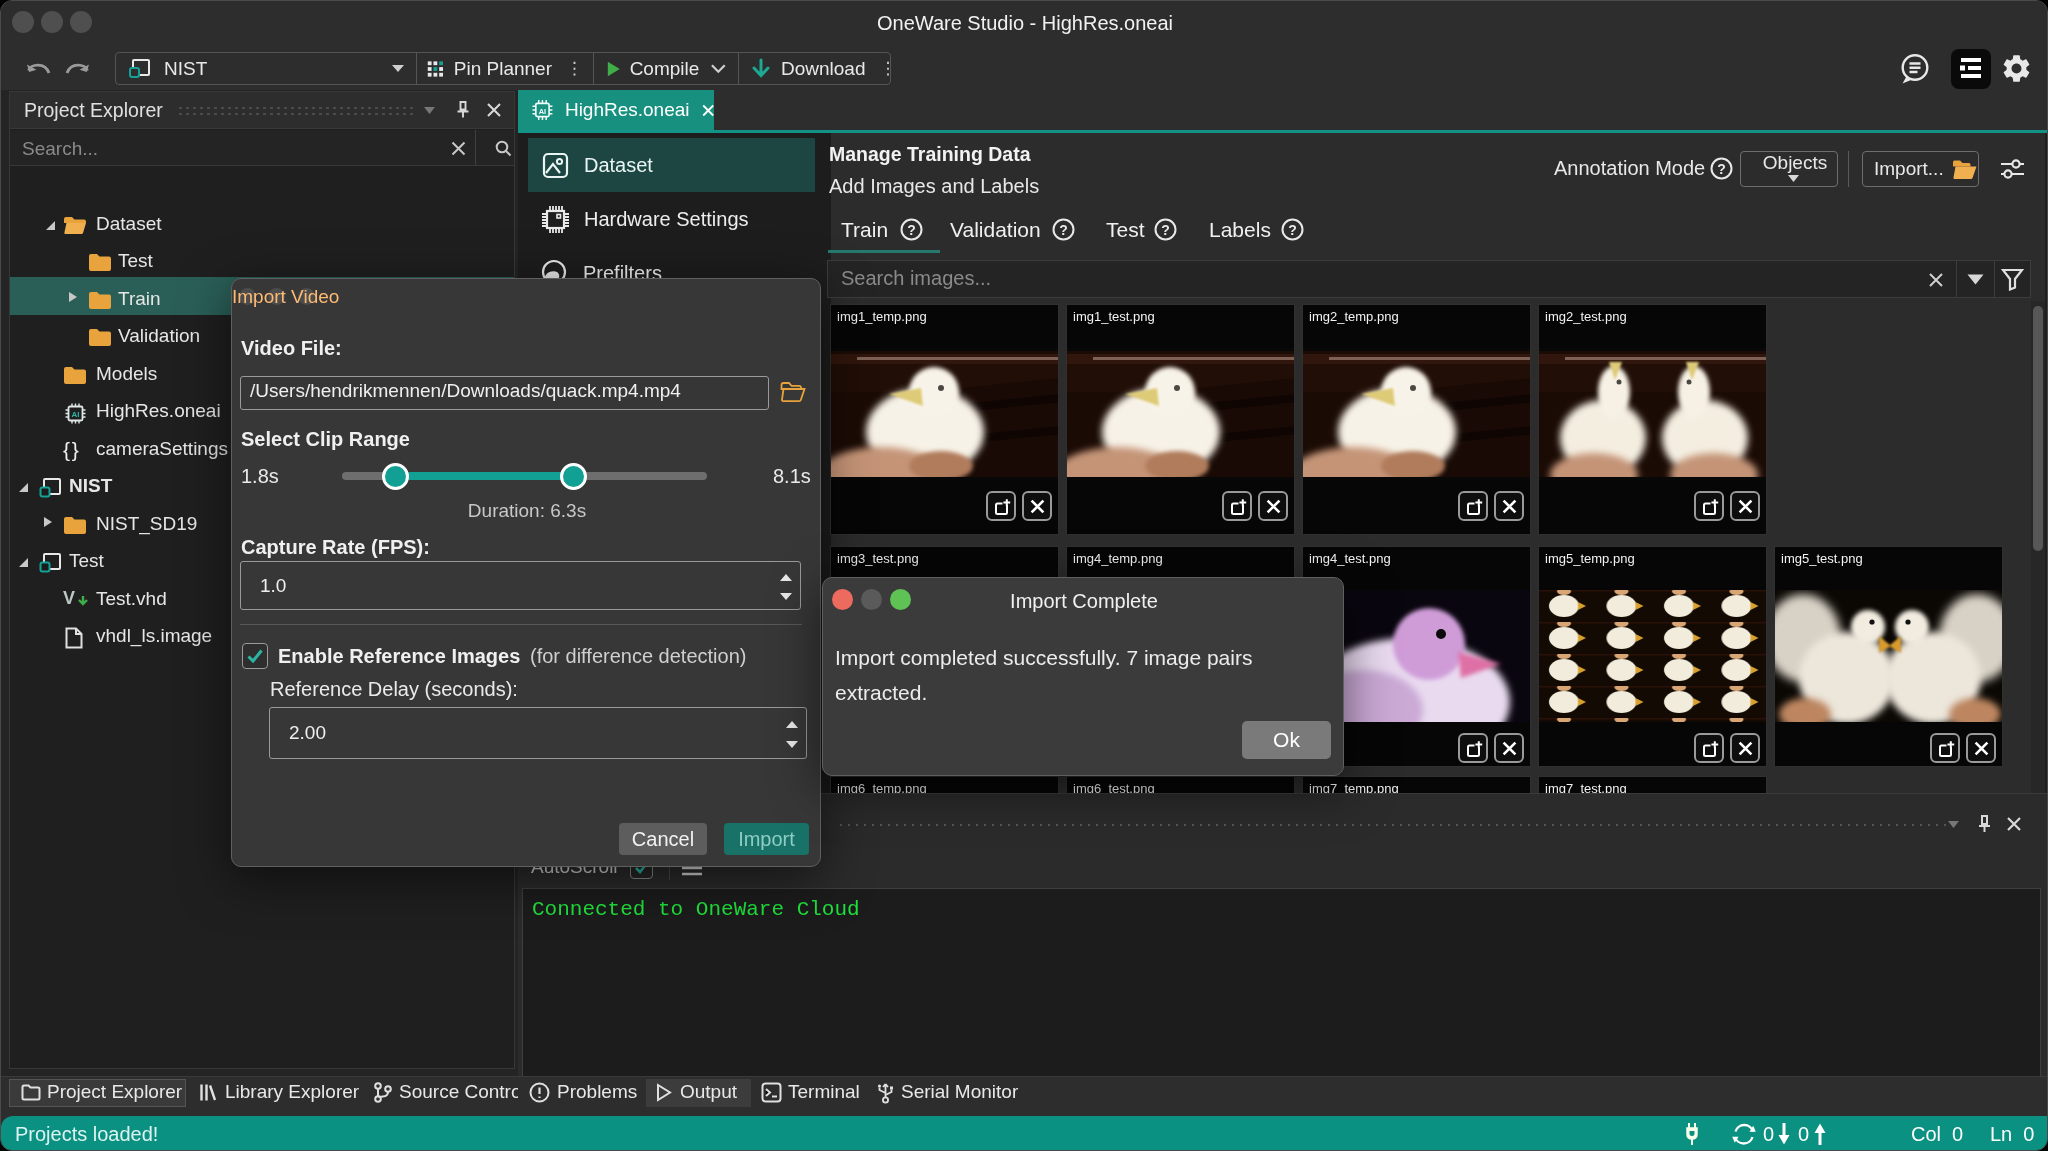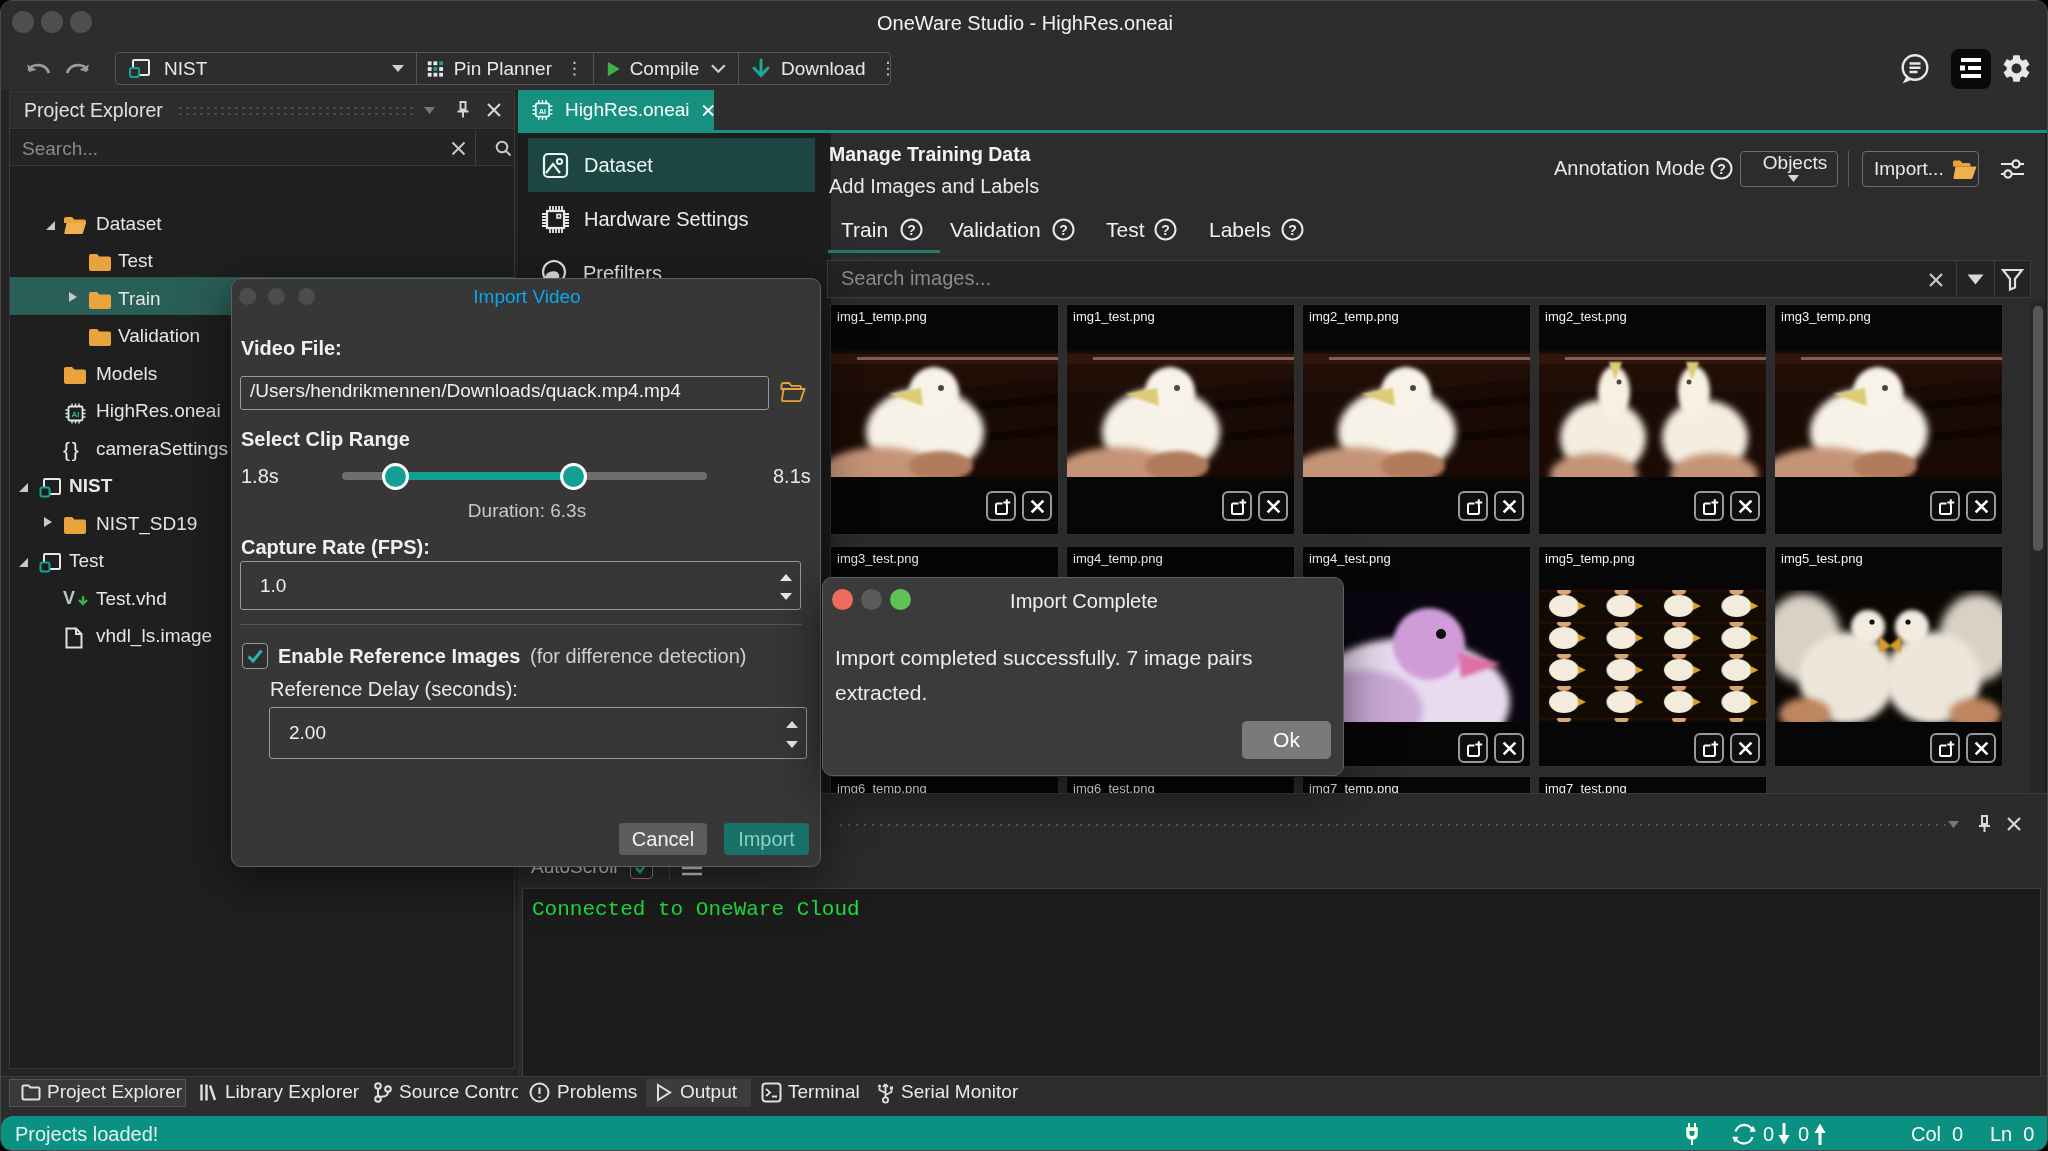--- a/index.html
+++ b/index.html
@@ -490,36 +490,20 @@
           <svg width="18" height="18">
             <use href="#bexp"></use>
           </svg>
         </div>
         <div class="bb b2">
           <svg width="17" height="17">
             <use href="#bx"></use>
           </svg>
         </div>
       </div>
-  <div class="cell" style="left:947px;top:3px;">
-        <div class="fn">img3_temp.png</div>
-        <svg class="ph" width="230" height="132">
-          <use href="#duckA"></use>
-        </svg>
-        <div class="bb b1">
-          <svg width="18" height="18">
-            <use href="#bexp"></use>
-          </svg>
-        </div>
-        <div class="bb b2">
-          <svg width="17" height="17">
-            <use href="#bx"></use>
-          </svg>
-        </div>
-      </div>
   <div class="cell" style="left:3px;top:245px;height:221px;">
         <div class="fn">img3_test.png</div>
         <svg class="ph" width="230" height="132">
           <use href="#duckA"></use>
         </svg>
         <div class="bb b1">
           <svg width="18" height="18">
             <use href="#bexp"></use>
           </svg>
         </div>
@@ -699,21 +683,21 @@
 <svg class="abs" style="left:1812px;top:1121px;" width="14" height="24" viewBox="0 0 14 24">
       <path d="M5.5 23 H8.5 V11 H12.5 L7 1.5 L1.5 11 H5.5 Z" fill="#fff"></path>
     </svg>
 <div class="abs" style="left:1910px;top:1122px;font-size:20px;color:#fff;">Col&nbsp;&nbsp;0</div>
 <div class="abs" style="left:1989px;top:1122px;font-size:20px;color:#fff;">Ln&nbsp;&nbsp;0</div>
 
 <div id="dlg1" class="abs" style="left:230px;top:277px;width:590px;height:589px;background:#373737;border:1px solid #5f5f5f;border-radius:10px;box-shadow:0 12px 50px rgba(0,0,0,0.55);">
   <div class="tl" style="left:7px;top:9px;width:17px;height:17px;background:#4c4c4c;"></div>
   <div class="tl" style="left:36px;top:9px;width:17px;height:17px;background:#4c4c4c;"></div>
   <div class="tl" style="left:66px;top:9px;width:17px;height:17px;background:#4c4c4c;"></div>
-  <div class="abs" style="left:0;top:7px;width:590px;text-align:center;font-size:19px;color:#0ea5e9;">Import Video</div>
+  <div class="abs" style="left:0;top:7px;width:590px;font-size:19px;color:#fdba74;">Import Video</div>
   <div class="abs" style="left:9px;top:58px;font-size:20px;font-weight:bold;color:#f0f0f0;">Video File:</div>
   <div class="abs" style="left:8px;top:97px;width:529px;height:34px;border:1.5px solid #9a9a9a;border-radius:3px;background:#363636;"></div>
   <div class="abs" style="left:18px;top:101px;font-size:19px;color:#efefef;">/Users/hendrikmennen/Downloads/quack.mp4.mp4</div>
   <svg class="abs" style="left:548px;top:102px;" width="26" height="22" viewBox="0 0 26 22">
         <path d="M1.5 4 Q1.5 2 3.5 2 H9 L11.5 4.8 H19 Q21 4.8 21 6.8 V8 H1.5 Z" fill="none" stroke="#e8a33c" stroke-width="1.8"></path>
         <path d="M3.5 8 H24.5 L20.8 19 Q20.4 20.2 19 20.2 H3.3 Q1.7 20.2 2 18.6 Z" fill="none" stroke="#e8a33c" stroke-width="1.8"></path>
       </svg>
   <div class="abs" style="left:9px;top:149px;font-size:20px;font-weight:bold;color:#f0f0f0;">Select Clip Range</div>
   <div class="abs" style="left:9px;top:186px;font-size:20px;color:#eaeaea;">1.8s</div>
   <div class="abs" style="left:541px;top:186px;font-size:20px;color:#eaeaea;">8.1s</div>

